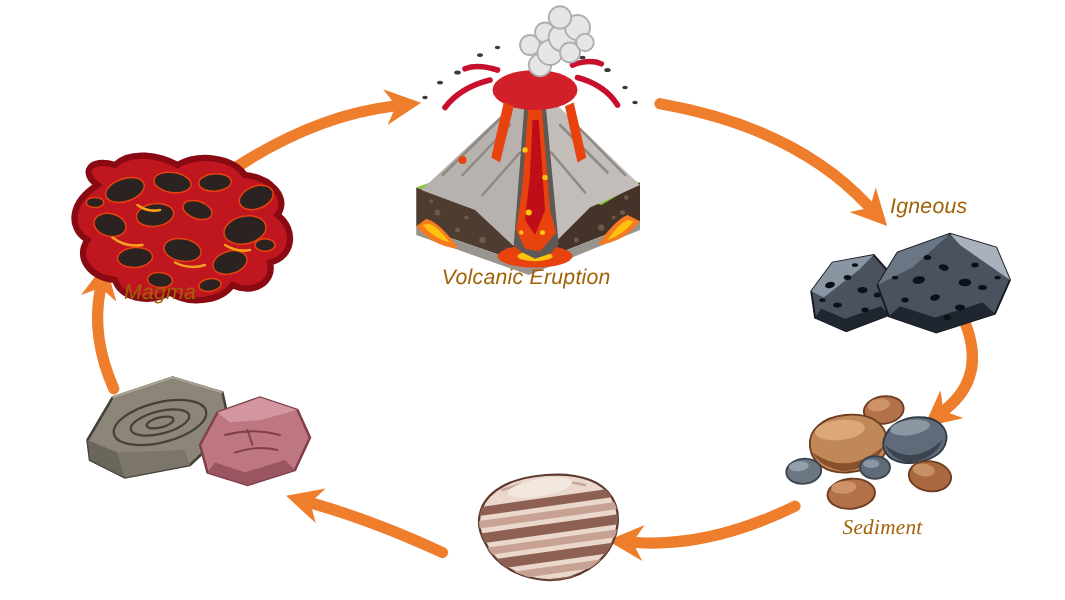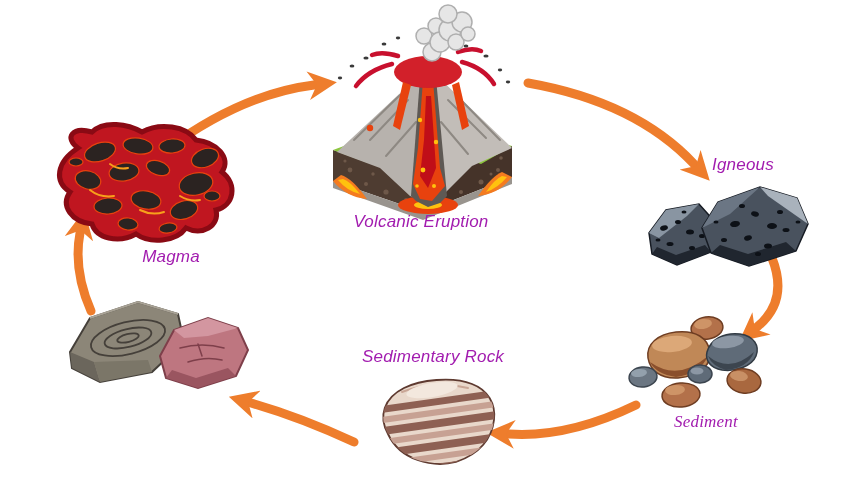--- a/index.html
+++ b/index.html
@@ -4,21 +4,21 @@
 <title>Diagram</title>
 <style>
   html,body { margin:0; padding:0; background:#ffffff; }
   .canvas {
     position:relative; width:852px; height:480px; overflow:hidden;
     background:#ffffff; font-family:"Liberation Sans", sans-serif;
   }
   .art { position:absolute; left:0; top:0; }
   .label {
     position:absolute; transform:translateX(-50%);
-    font-style:italic; font-size:17px; color:#a21caf;
+    font-style:italic; font-size:17px; color:#a16207;
     letter-spacing:0.2px; white-space:nowrap;
   }
 </style>
 </head>
 <body>
 
 <div class="canvas">
 
   <svg class="art" width="852" height="480" viewBox="0 0 852 480">
     <defs>
@@ -256,19 +256,18 @@
       <path d="M 174,330 L 208,318 L 238,328 L 208,336 L 184,338 Z" fill="#D396A0"></path>
       <path d="M 166,378 L 198,388 L 236,376 L 228,368 L 196,378 L 172,370 Z" fill="#9A5560"></path>
       <g stroke="#7E3F4A" stroke-width="1.5" fill="none" stroke-linecap="round">
         <path d="M 180,348 Q 202,342 224,348"></path>
         <path d="M 188,362 Q 206,356 222,360"></path>
         <path d="M 198,344 L 202,356"></path>
       </g>
     </g>
   </svg>
 
-  <div class="label" style="left:128px; top:247px;margin-left:43px;">Magma</div>
+  <div class="label" style="left:128px; top:224px;">Magma</div>
   <div class="label" style="left:421px; top:212px;">Volcanic Eruption</div>
   <div class="label" style="left:743px; top:155px;">Igneous</div>
   <div class="label" style="left:706px; top:412px;font-family:Liberation Serif, serif;">Sediment</div>
-  <div class="label" style="left:433px; top:347px;">Sedimentary Rock</div>
 
 </div>
 
 </body></html>

